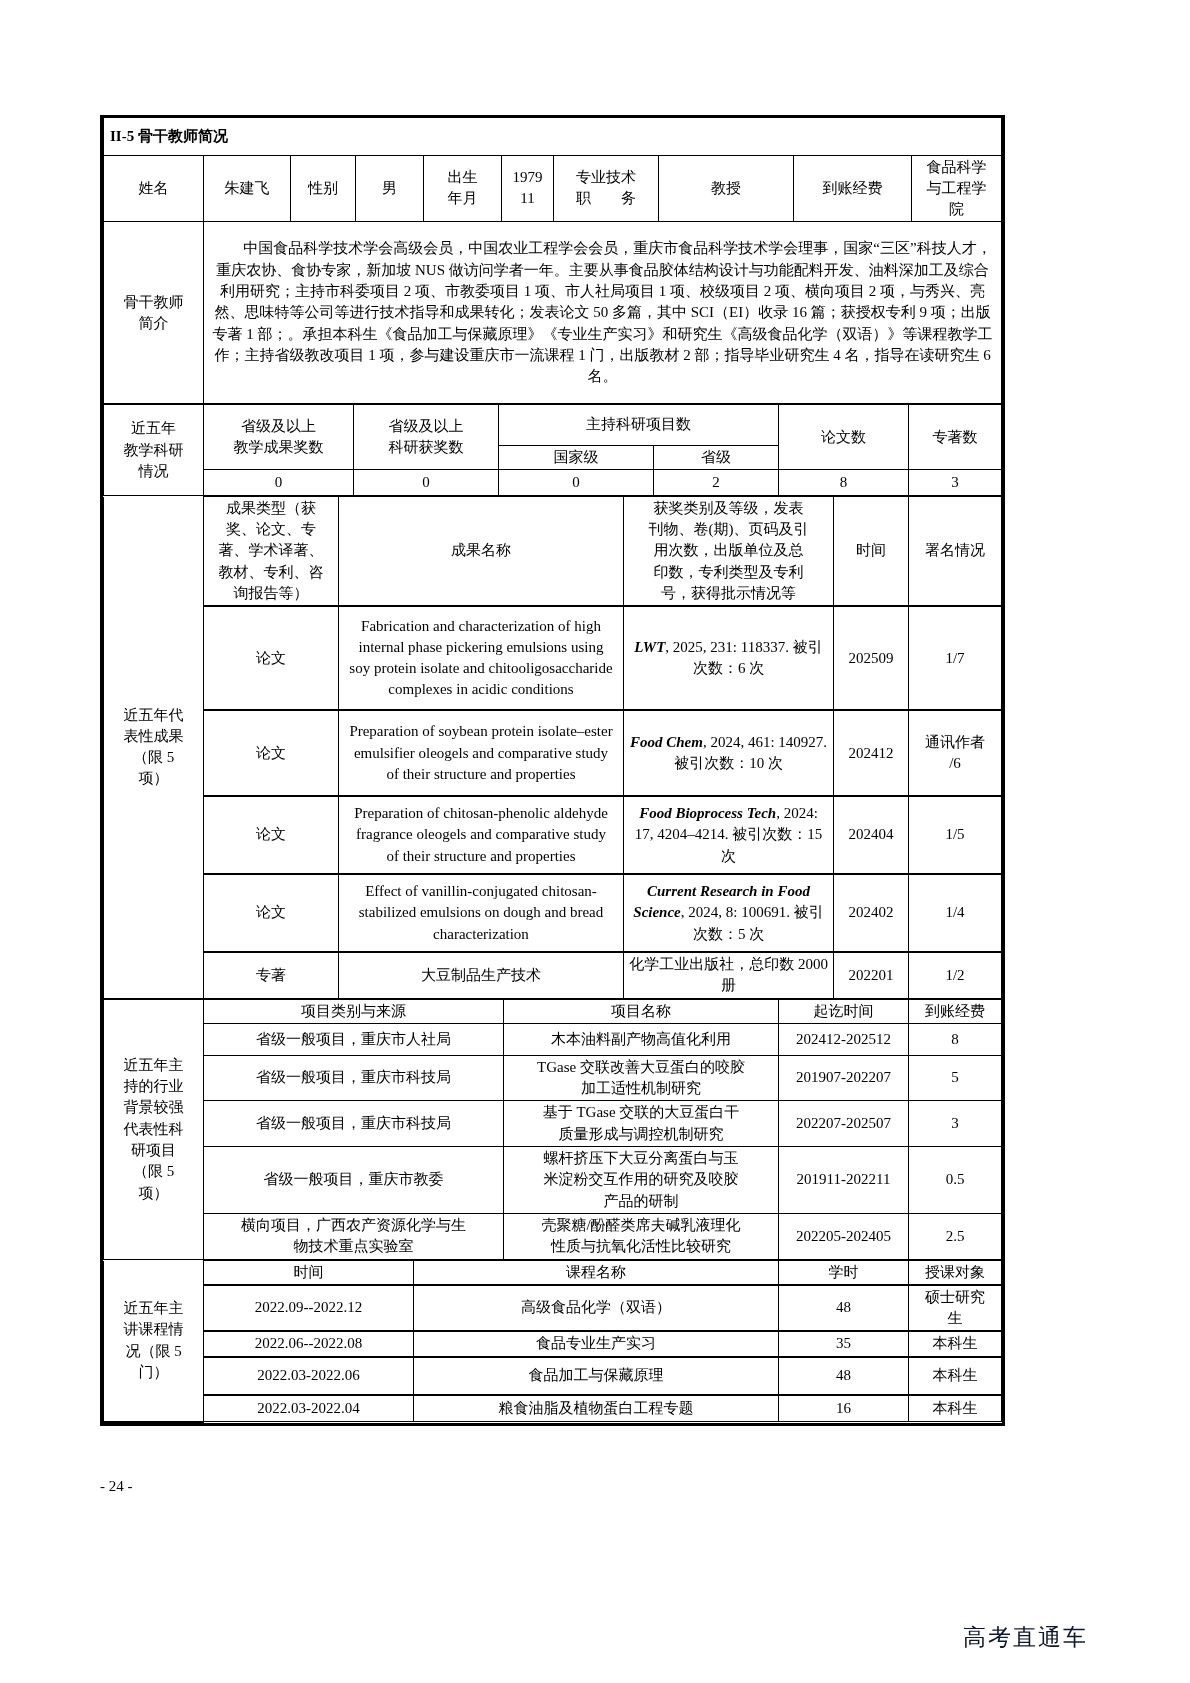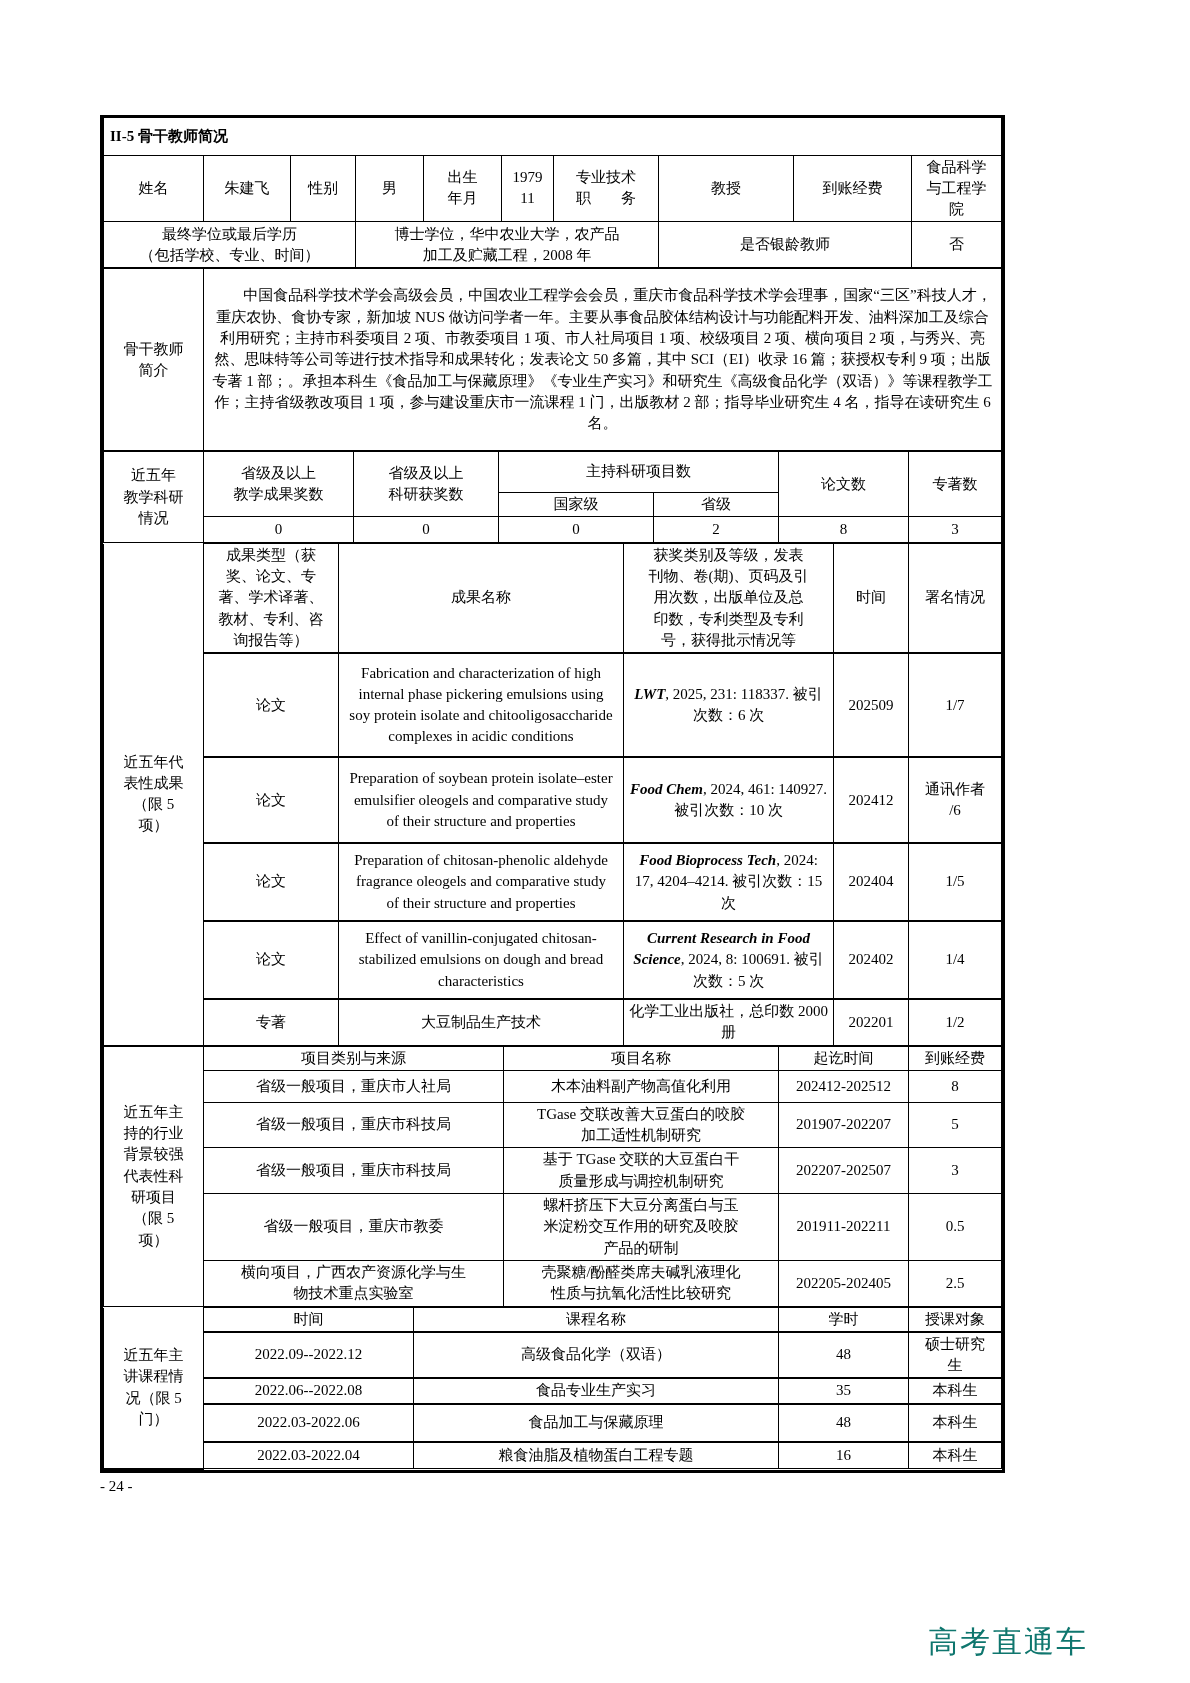--- a/index.html
+++ b/index.html
@@ -22,22 +22,22 @@
   .bold { font-weight:bold; }
   .title-cell { text-align:left !important; font-weight:bold; font-size:16px; padding-left:6px !important;margin-left:40px; }
   .intro-cell {
     text-align:right; padding:1px 8px !important;
     text-indent:2em; line-height:1.5;
   }
   .jb { font-weight:bold; font-style:italic; }
   .smallpad { padding:6px 10px !important; }
   .pageno { position:absolute; left:100px; width:905px; top:1478px; text-align:left; font-size:15px; }
   .watermark {
-    position:absolute; right:102px; top:1622px; font-size:30px;
-    color:#0f766e; letter-spacing:2px;
+    position:absolute; right:102px; top:1622px; font-size:23px;
+    color:#0f172a; letter-spacing:2px;
   }
 </style>
 </head>
 <body>
 
 <div class="page">
   <div class="doc">
 
     <table class="tb">
       <tbody>
@@ -75,38 +75,20 @@
 职　　务</td>
         <td>教授</td>
         <td>到账经费</td>
         <td class="preline">食品科学
 与工程学
 院</td>
       </tr>
     </tbody>
       </table>
 
-    <table class="tb">
-      <colgroup>
-          <col style="width:252px">
-          <col style="width:303px">
-          <col style="width:253px">
-          <col>
-        </colgroup>
-      <tbody>
-          <tr class="bt0 sepb" style="height:46px">
-        <td class="preline">最终学位或最后学历
-（包括学校、专业、时间）</td>
-        <td class="preline">博士学位，华中农业大学，农产品
-加工及贮藏工程，2008 年</td>
-        <td>是否银龄教师</td>
-        <td>否</td>
-      </tr>
-    </tbody>
-      </table>
 
     <table class="tb">
       <colgroup>
           <col style="width:100px">
           <col>
         </colgroup>
       <tbody>
           <tr class="bt0 sepb" style="height:182px">
         <td class="preline">骨干教师
 简介</td>
@@ -199,21 +181,21 @@
       </tr>
       <tr class="sepb" style="height:76px">
         <td>论文</td>
         <td class="smallpad">Preparation of chitosan-phenolic aldehyde fragrance oleogels and comparative study of their structure and properties</td>
         <td><span class="jb">Food Bioprocess Tech</span><span>, 2024: 17, 4204–4214. 被引次数：15 次</span></td>
         <td>202404</td>
         <td>1/5</td>
       </tr>
       <tr class="sepb" style="height:64px">
         <td>论文</td>
-        <td class="smallpad">Effect of vanillin-conjugated chitosan-stabilized emulsions on dough and bread characteristics</td>
+        <td class="smallpad">Effect of vanillin-conjugated chitosan-stabilized emulsions on dough and bread characterization</td>
         <td><span class="jb">Current Research in Food Science</span><span>, 2024, 8: 100691. 被引次数：5 次</span></td>
         <td>202402</td>
         <td>1/4</td>
       </tr>
       <tr class="sepb" style="height:46px">
         <td>专著</td>
         <td class="smallpad">大豆制品生产技术</td>
         <td><span class="jb"></span><span>化学工业出版社，总印数 2000 册</span></td>
         <td>202201</td>
         <td>1/2</td>

